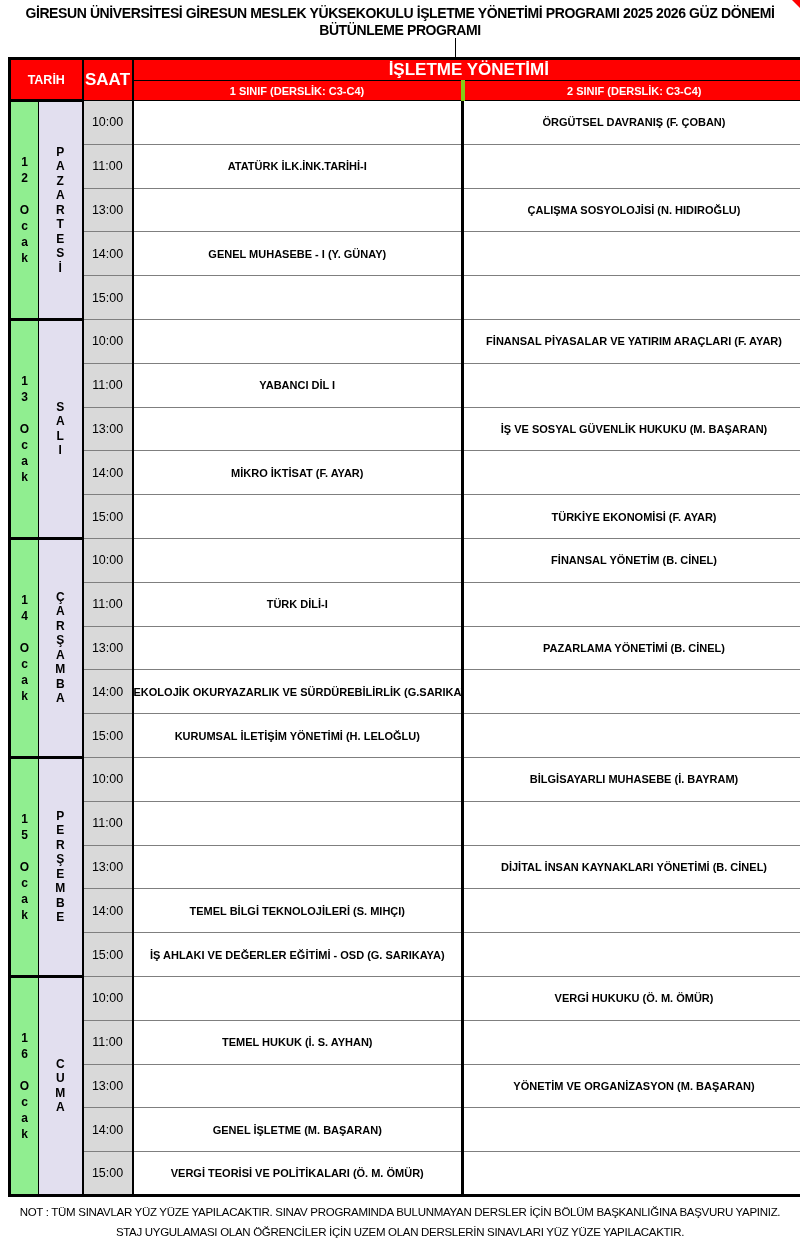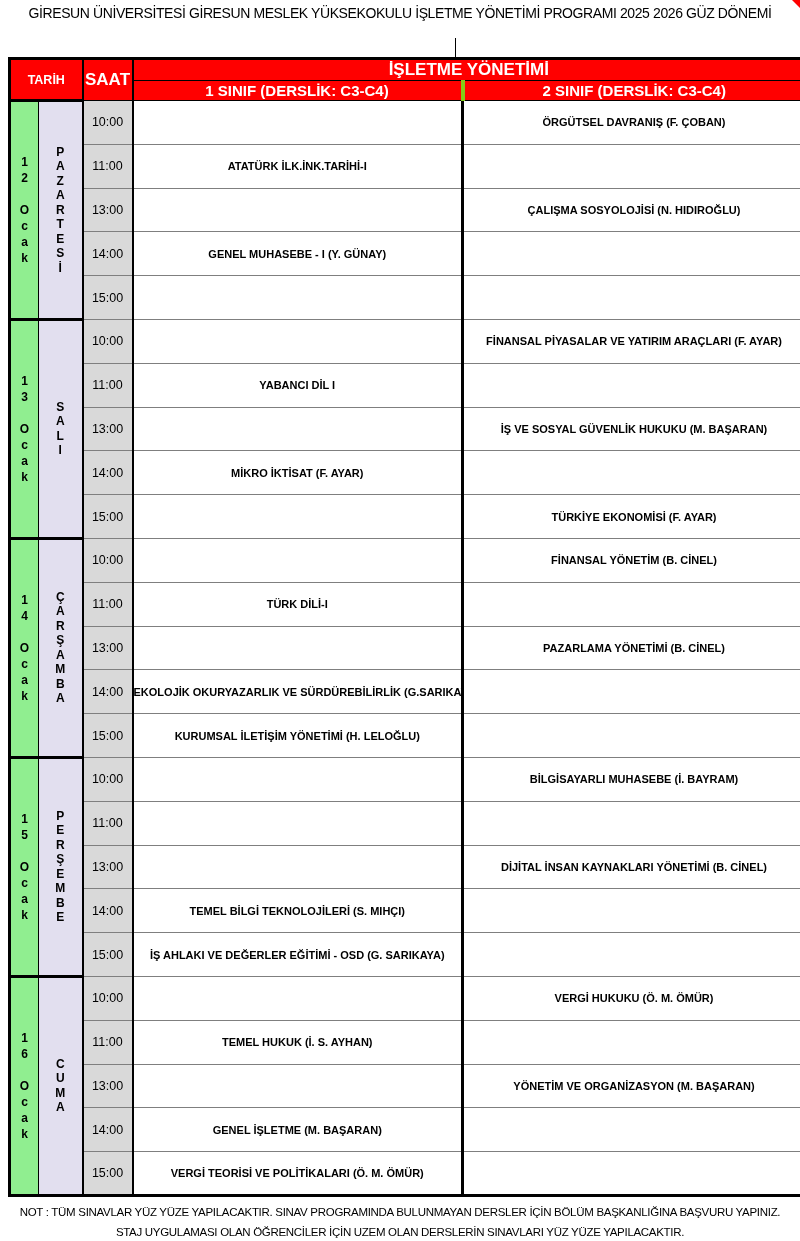--- a/index.html
+++ b/index.html
@@ -1,38 +1,38 @@
 <!DOCTYPE html>
 <html><head>
 <meta charset="utf-8">
 <style>
   html,body{margin:0;padding:0;background:#ffffff;}
   #page{position:relative;width:800px;height:1241px;background:#ffffff;overflow:hidden;
         font-family:"Liberation Sans",sans-serif;color:#000;}
   
   #title{position:absolute;top:5px;left:0;width:800px;text-align:center;
-         font-size:14px;font-weight:normal;letter-spacing:-0.4px;line-height:17px;}
+         font-size:14px;font-weight:bold;letter-spacing:-0.4px;line-height:17px;}
   #title .tline{white-space:nowrap;}
   
   #tick{position:absolute;left:455px;top:38px;width:1px;height:19px;background:#000;}
   
   #corner-mark{position:absolute;top:0;right:0;width:0;height:0;
                border-top:8px solid #ff0000;border-left:8px solid transparent;}
   
   #sched{position:absolute;top:57px;left:8px;width:796px;border-collapse:collapse;
          table-layout:fixed;}
   #sched td{padding:0;overflow:hidden;vertical-align:middle;}
   
   .hdr{background:#ff0000;color:#ffffff;font-weight:bold;text-align:center;
        border:1px solid #000;}
   .hrow{height:20px;}
   .hdr.tarih{font-size:12.5px;}
   .hdr.saat{font-size:17px;border-left:2px solid #000;border-right:2px solid #000;}
   .hdr.prog{font-size:17px;margin-left:40px;}
-  .hdr.sub{font-size:15px;}
+  .hdr.sub{font-size:11px;}
   .hdr.sub2{border-left:4px solid #84cc16;}
   
   .slot-row{height:43.8px;}
   .day-start td{border-top:3px solid #000;}
   td.date{background:#90ee90;text-align:center;font-weight:bold;font-size:12px;
           line-height:16px;white-space:pre-line;border-left:3px solid #000;
           border-right:1px solid #000;}
   td.day{background:#e2dfef;text-align:center;font-weight:bold;font-size:12px;
          line-height:14.5px;white-space:pre-line;border-right:2px solid #000;}
   td.time{background:#d9d9d9;text-align:center;font-weight:normal;font-size:12.5px;
@@ -46,20 +46,21 @@
   #notes{position:absolute;top:1202px;left:0;width:800px;text-align:center;
          font-size:11.5px;font-weight:normal;letter-spacing:-0.3px;line-height:20px;}
 </style>
 </head>
 <body>
 
 <div id="page">
 
   <div id="title">
     <div class="tline">GİRESUN ÜNİVERSİTESİ GİRESUN MESLEK YÜKSEKOKULU İŞLETME YÖNETİMİ PROGRAMI 2025 2026 GÜZ DÖNEMİ</div>
+    <div class="tline">BÜTÜNLEME PROGRAMI</div>
   </div>
 
   <div id="tick"></div>
   <div id="corner-mark"></div>
 
   <table id="sched">
     <colgroup>
       <col style="width:29px">
         <col style="width:44px">
         <col style="width:50px">

